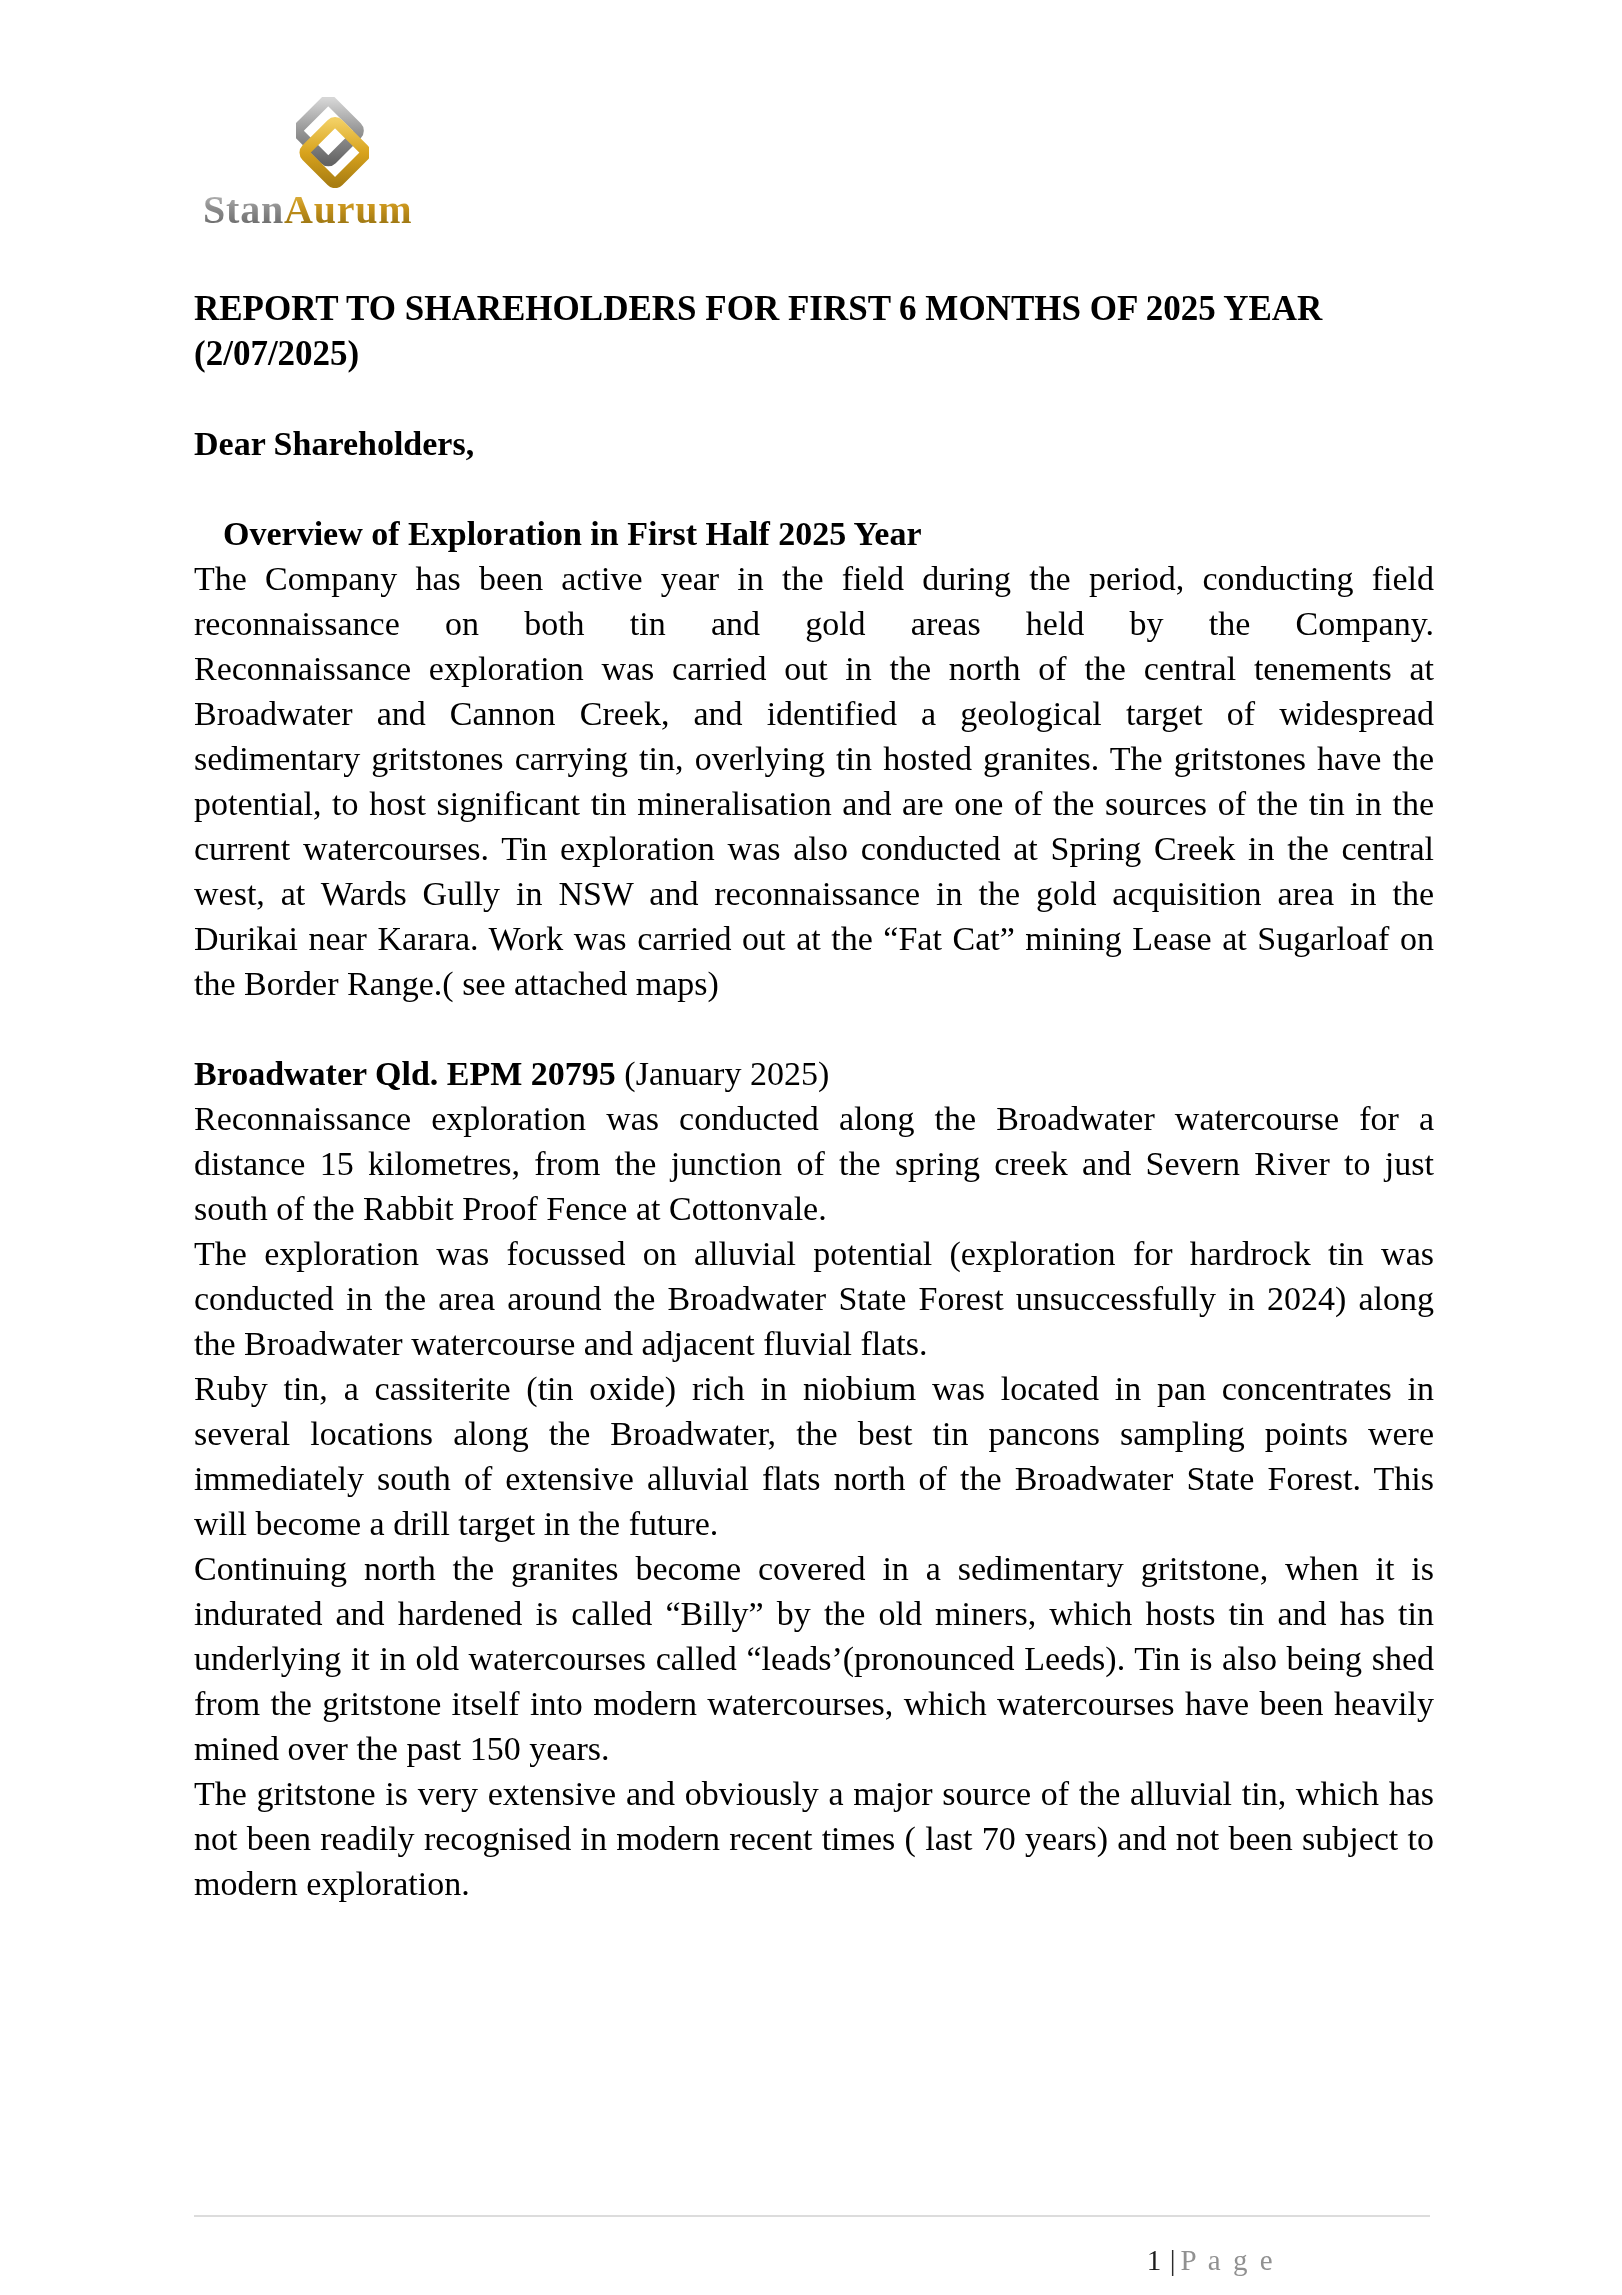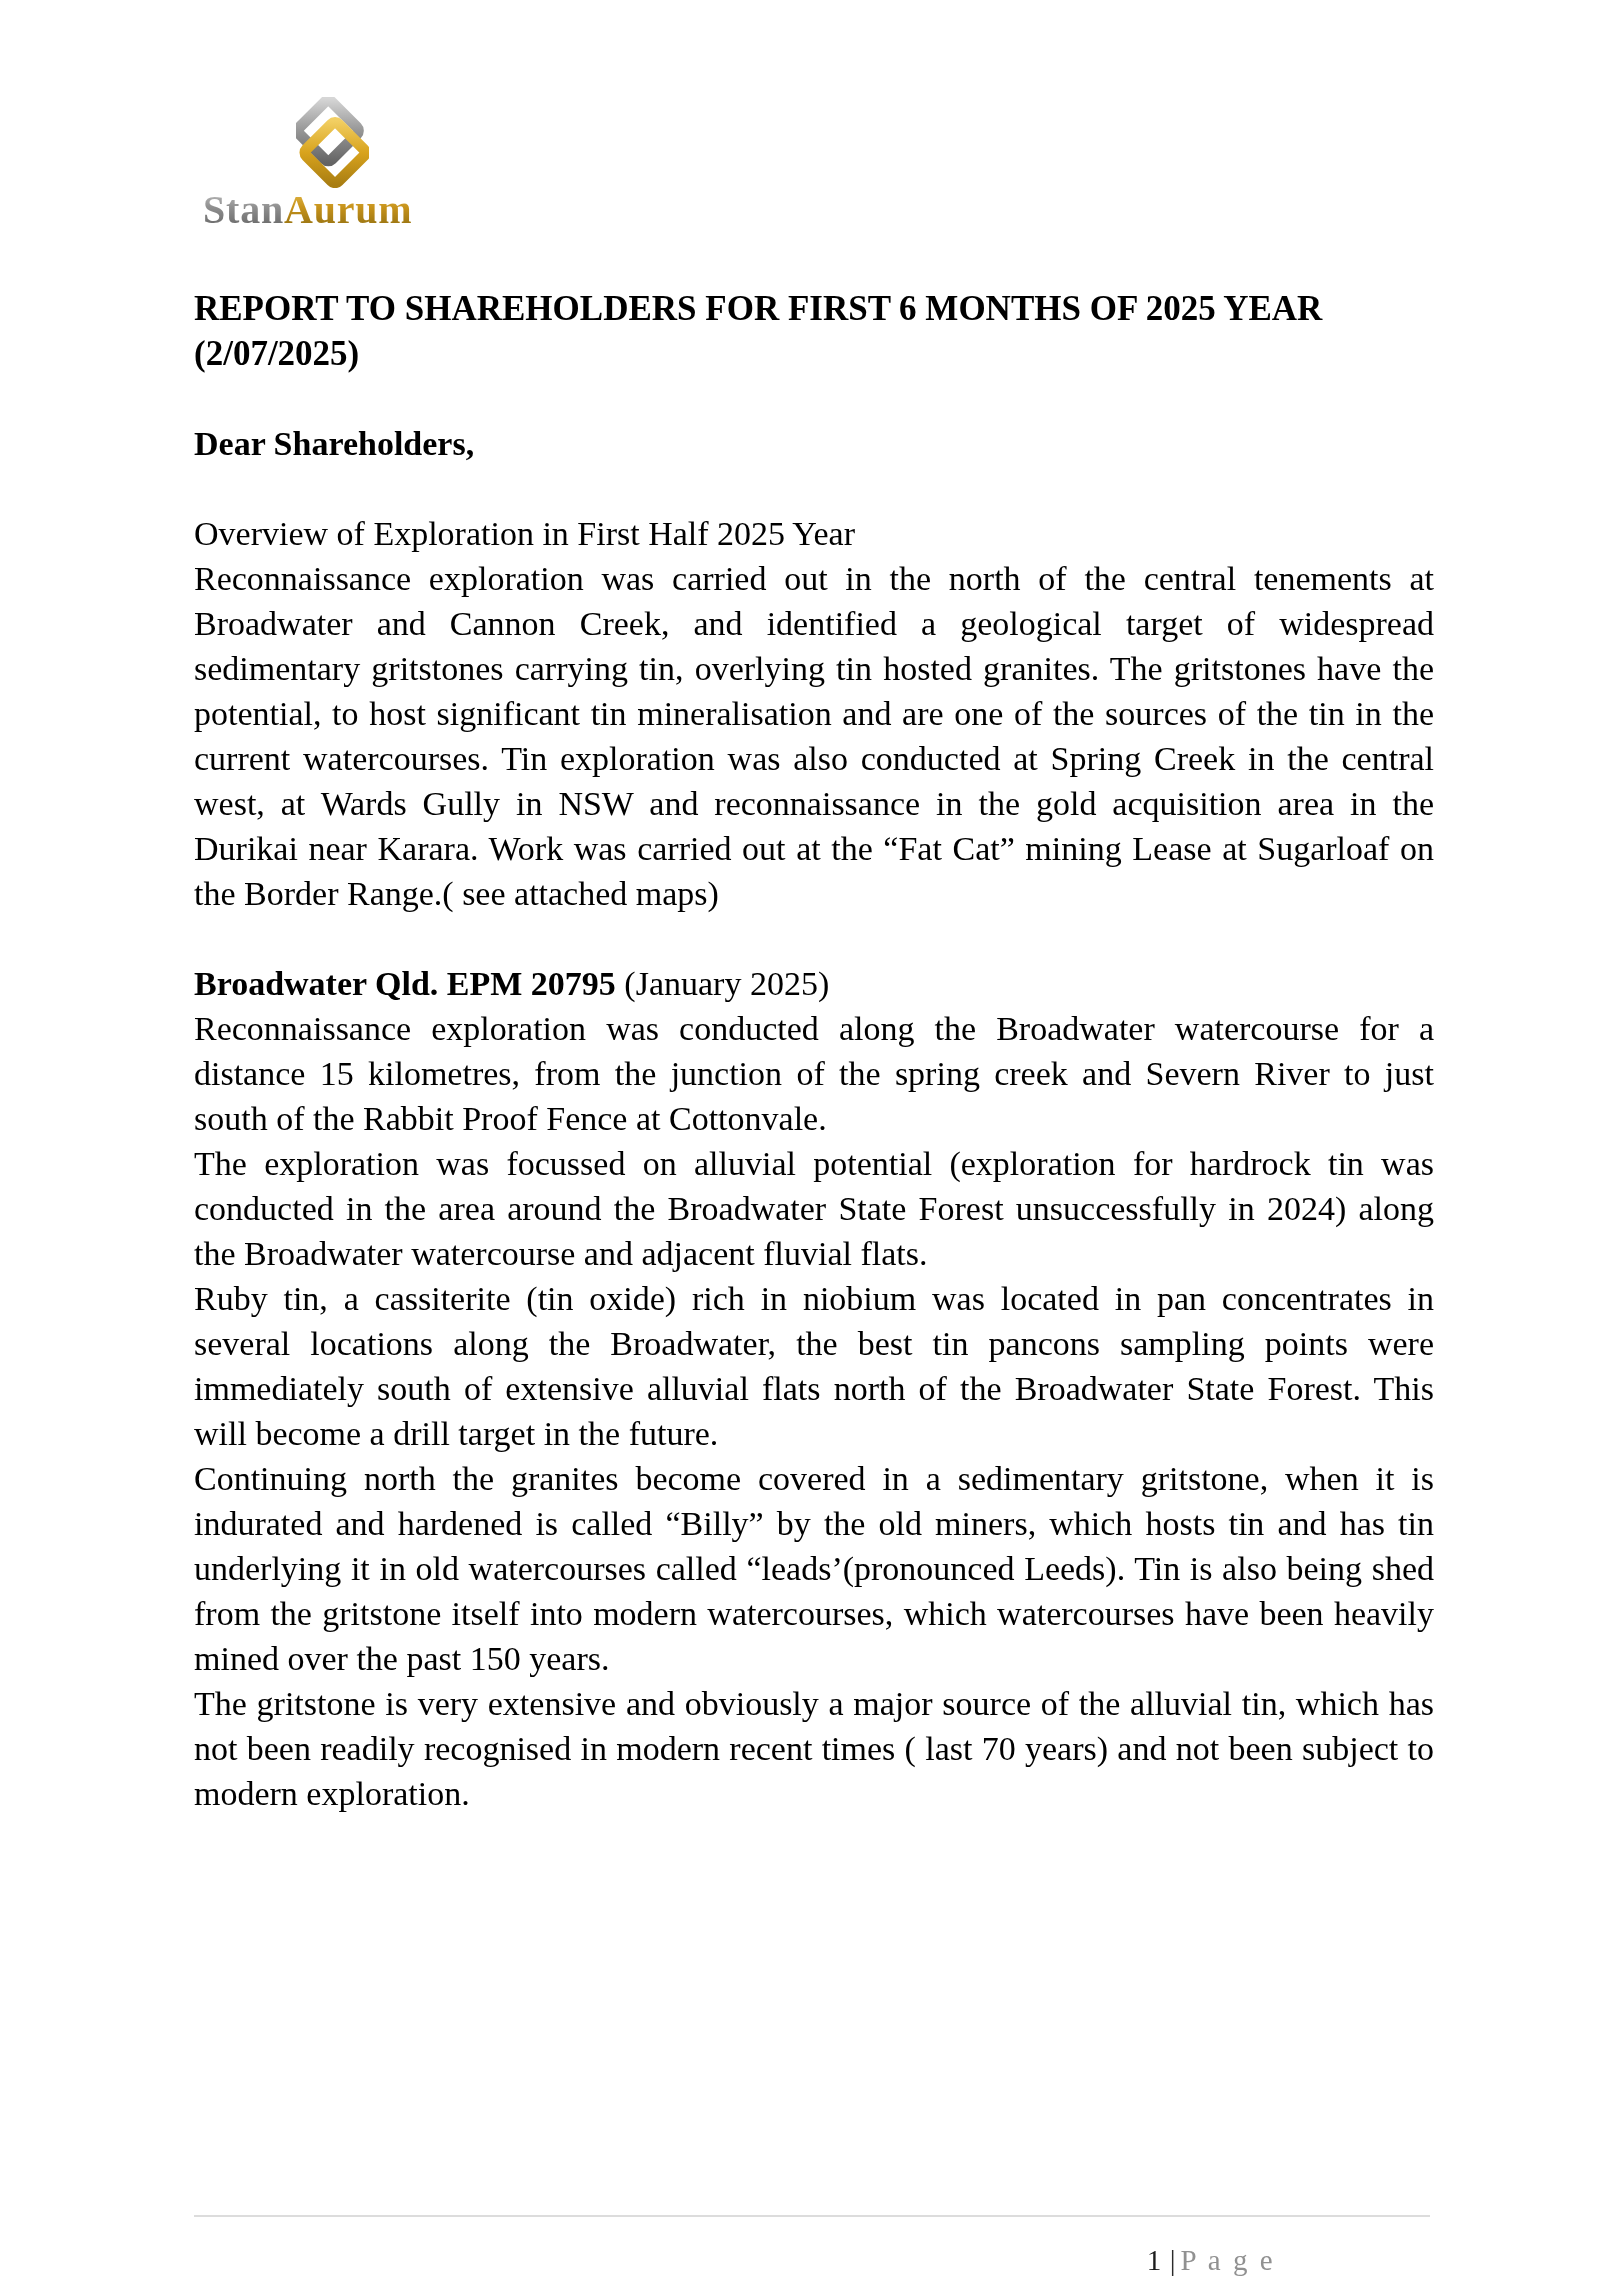--- a/index.html
+++ b/index.html
@@ -17,21 +17,21 @@
   }
   .brand-aurum{
     background:linear-gradient(180deg,#e9c254 0%,#c7931b 45%,#8a6a10 100%);
     -webkit-background-clip:text;background-clip:text;color:transparent;
   }
   
   .content{position:absolute;left:194px;top:286px;width:1240px;font-size:34px;line-height:45px;}
   .title{font-weight:bold;font-size:35px;}
   .gap{height:45px;}
   .bold{font-weight:bold;}
-  .h2{font-weight:normal;}
+  .h2{font-weight:bold;margin-left:29px;}
   .para{text-align:justify;}
   .jlast{text-align:justify;text-align-last:justify;}
   
   .footer-rule{position:absolute;left:194px;top:2215px;width:1236px;height:1.7px;background:#dcdcdc;}
   .footer-text{position:absolute;right:188px;top:2225px;font-size:29px;white-space:nowrap;margin-top:19px;}
   .footer-num{color:#1c1c1c;}
   .footer-sep{color:#2b2b2b;margin:0 5px 0 8.5px;}
   .footer-label{color:#919191;letter-spacing:2.5px;}
 </style>
 </head>
@@ -69,20 +69,21 @@
 
     <div class="title">REPORT TO SHAREHOLDERS FOR FIRST 6 MONTHS OF 2025 YEAR (2/07/2025)</div>
 
     <div class="gap"></div>
 
     <div class="bold">Dear Shareholders,</div>
 
     <div class="gap"></div>
 
     <div class="h2">Overview of Exploration in First Half 2025 Year</div>
+    <div class="para jlast">The Company has been active year in the field during the period, conducting field reconnaissance on both tin and gold areas held by the Company.</div>
     <div class="para">Reconnaissance exploration was carried out in the north of the central tenements at Broadwater and Cannon Creek, and identified a geological target of widespread sedimentary gritstones carrying tin, overlying tin hosted granites. The gritstones have the potential, to host significant tin mineralisation and are one of the sources of the tin in the current watercourses. Tin exploration was also conducted at Spring Creek in the central west, at Wards Gully in NSW and reconnaissance in the gold acquisition area in the Durikai near Karara. Work was carried out at the “Fat Cat” mining Lease at Sugarloaf on the Border Range.( see attached maps)</div>
 
     <div class="gap"></div>
 
     <div>
       <span class="bold">Broadwater Qld. EPM 20795</span><span> (January 2025)</span>
     </div>
     <div class="para">Reconnaissance exploration was  conducted along the Broadwater watercourse for a distance 15 kilometres, from the junction of the spring creek and Severn River to just south of the Rabbit Proof Fence at Cottonvale.</div>
     <div class="para">The exploration was focussed on alluvial potential (exploration for hardrock tin was conducted in the area around the Broadwater State Forest unsuccessfully in 2024) along the Broadwater watercourse and adjacent fluvial flats.</div>
     <div class="para">Ruby tin, a cassiterite (tin oxide) rich in niobium was located in pan concentrates in several locations along the Broadwater, the best tin pancons sampling points were immediately south of extensive alluvial flats north of the Broadwater State Forest. This will become a drill target in the future.</div>

